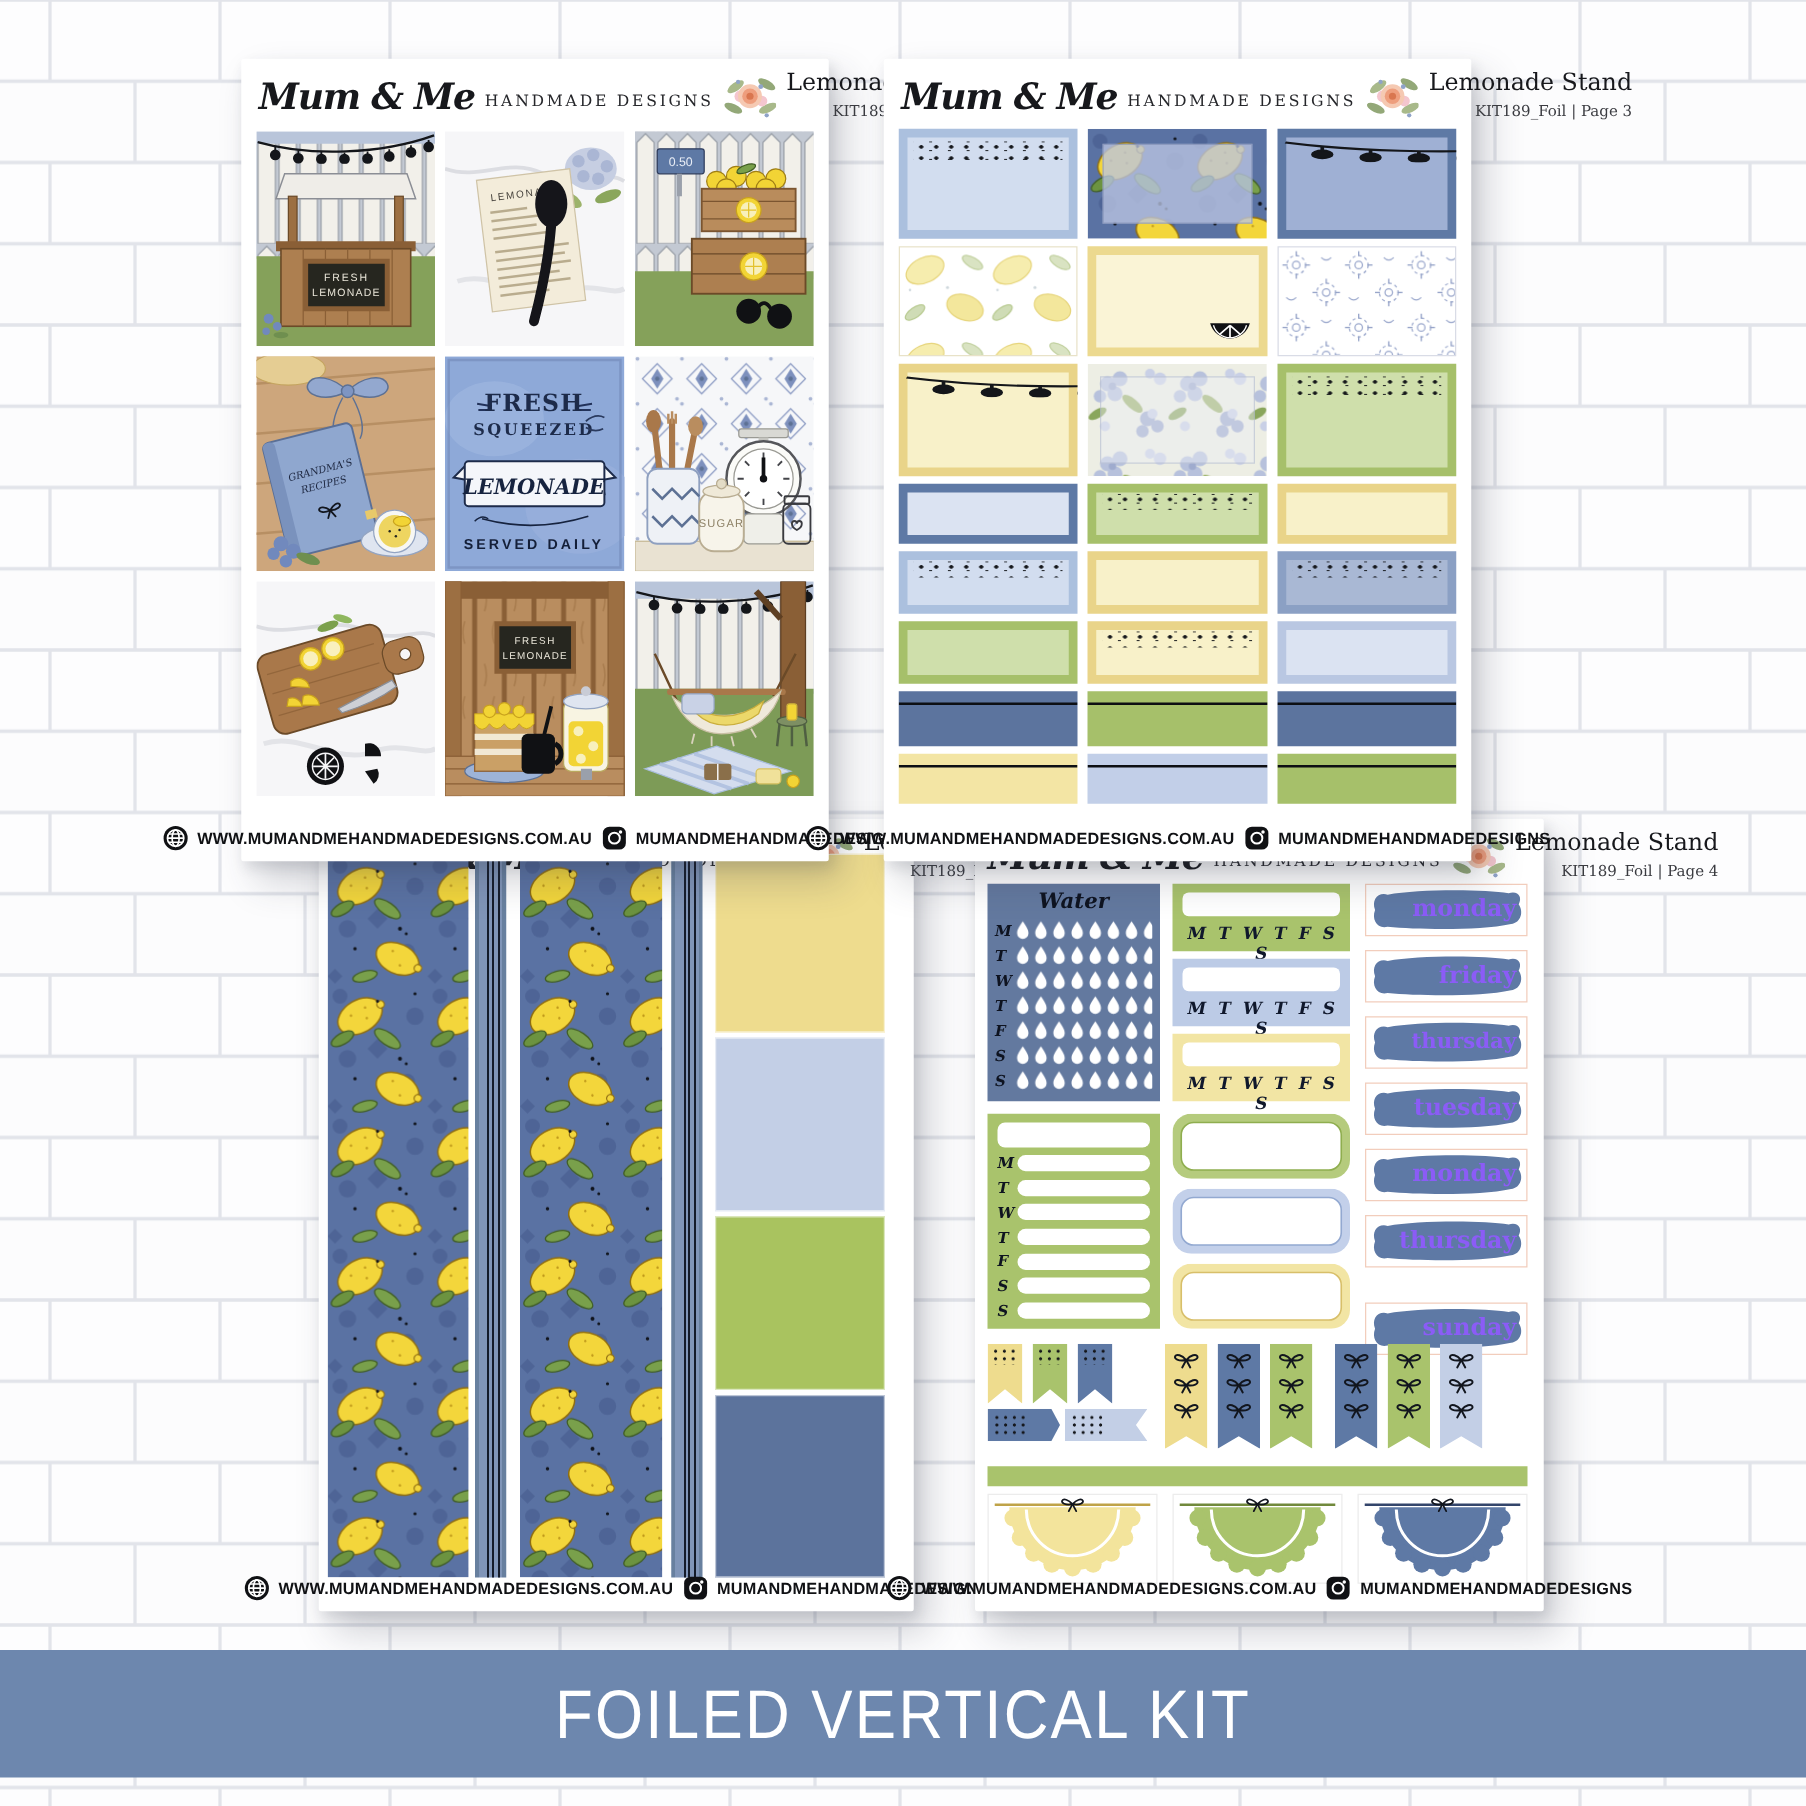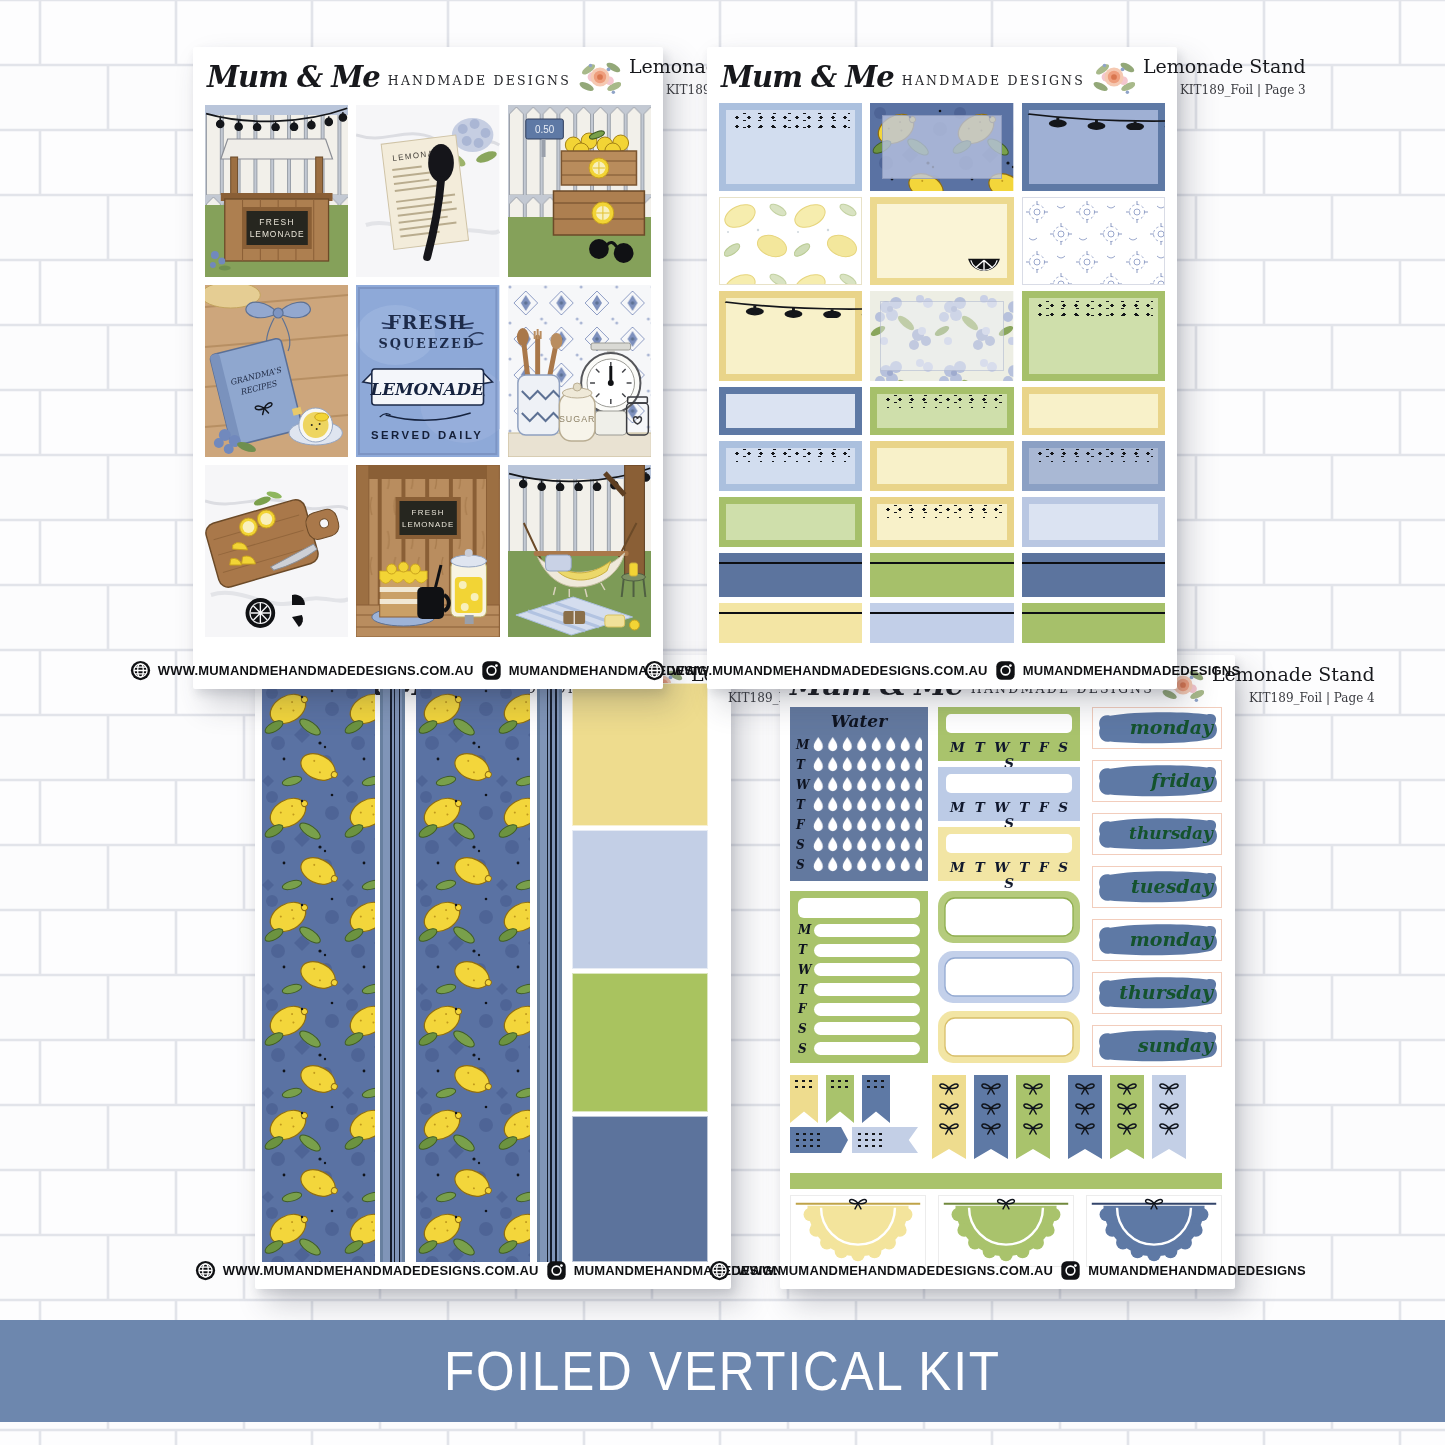--- a/index.html
+++ b/index.html
@@ -67,21 +67,21 @@
   .wl-row{display:flex;align-items:center;gap:4px;flex:1}
   .wl-row .wlet{width:12px}
   .wl-bar{flex:1;height:13px;background:#fff;border-radius:7px}
   .mbox{position:absolute;left:158px;width:142px;padding:7px 8px}
   .mb-gr{background:#a9c36c}.mb-lb{background:#bccbe6}.mb-yl{background:#f2e5a4}
   .mb-bar{height:19px;background:#fff;border-radius:5px;margin-bottom:6px}
   .mb-let{font-family:"DejaVu Serif",serif;font-style:italic;font-weight:bold;font-size:13.5px;color:#10182c;text-align:center;word-spacing:5px}
   .scbox{position:absolute;left:158px;width:142px}
   .day{position:absolute;left:312px;width:130px;height:42px;background:#fff;border:1px solid #f2cdbc}
   .day .brush{position:absolute;inset:1px;width:calc(100% - 2px);height:calc(100% - 2px)}
-  .dtxt{position:absolute;right:8px;top:50%;transform:translateY(-54%);font-family:"DejaVu Serif",serif;font-style:italic;font-weight:bold;font-size:19px;color:#14532d;z-index:2}
+  .dtxt{position:absolute;right:8px;top:50%;transform:translateY(-54%);font-family:"DejaVu Serif",serif;font-weight:bold;font-size:19px;color:#8b5cf6;z-index:2}
   .pen{position:absolute;top:420px;width:28px;height:48px;clip-path:polygon(0 0,100% 0,100% 100%,50% 76%,0 100%)}
   .pen::after{content:"";position:absolute;left:3px;right:3px;top:3px;height:14px;
     background-image:radial-gradient(#14161a 1.2px,transparent 1.6px);background-size:7px 6px}
   .p-yl{background:#eedc8e}.p-gr{background:#a9c36c}.p-db{background:#5e79a5}.p-lb{background:#c3cfe6}
   .hflag{position:absolute;top:472px;height:26px}
   .hf1{left:10px;width:58px;background:#5e79a5;clip-path:polygon(0 0,88% 0,100% 50%,88% 100%,0 100%)}
   .hf2{left:72px;width:66px;background:#c3cfe6;clip-path:polygon(0 0,100% 0,86% 50%,100% 100%,0 100%)}
   .hflag::after{content:"";position:absolute;left:4px;top:4px;bottom:4px;width:26px;
     background-image:radial-gradient(#14161a 1.2px,transparent 1.6px);background-size:7px 6px}
   .bflag{position:absolute;top:420px;width:34px;height:84px;clip-path:polygon(0 0,100% 0,100% 100%,50% 88%,0 100%);display:flex;flex-direction:column;align-items:center;justify-content:flex-start;gap:5px;padding-top:6px}
@@ -469,21 +469,21 @@
         <path d="M6,17 C3,10 8,4 16,6 C40,2 92,2 112,5 C120,3 123,8 120,13 C124,18 122,26 114,27 C88,32 40,31 16,29 C8,31 3,24 6,17 Z" fill="#5e79a5"></path>
       </svg>
     <span class="dtxt">monday</span>
   </div>
   <div class="day" style="top:317px">
     <svg class="brush" viewBox="0 0 125 34" preserveAspectRatio="none">
         <path d="M6,17 C3,10 8,4 16,6 C40,2 92,2 112,5 C120,3 123,8 120,13 C124,18 122,26 114,27 C88,32 40,31 16,29 C8,31 3,24 6,17 Z" fill="#5e79a5"></path>
       </svg>
     <span class="dtxt">thursday</span>
   </div>
-  <div class="day" style="top:370px">
+  <div class="day" style="top:387px">
     <svg class="brush" viewBox="0 0 125 34" preserveAspectRatio="none">
         <path d="M6,17 C3,10 8,4 16,6 C40,2 92,2 112,5 C120,3 123,8 120,13 C124,18 122,26 114,27 C88,32 40,31 16,29 C8,31 3,24 6,17 Z" fill="#5e79a5"></path>
       </svg>
     <span class="dtxt">sunday</span>
   </div>
 
   <div class="pen p-yl" style="left:10px"></div>
   <div class="pen p-gr" style="left:46px"></div>
   <div class="pen p-db" style="left:82px"></div>
   <div class="hflag hf1"></div>

